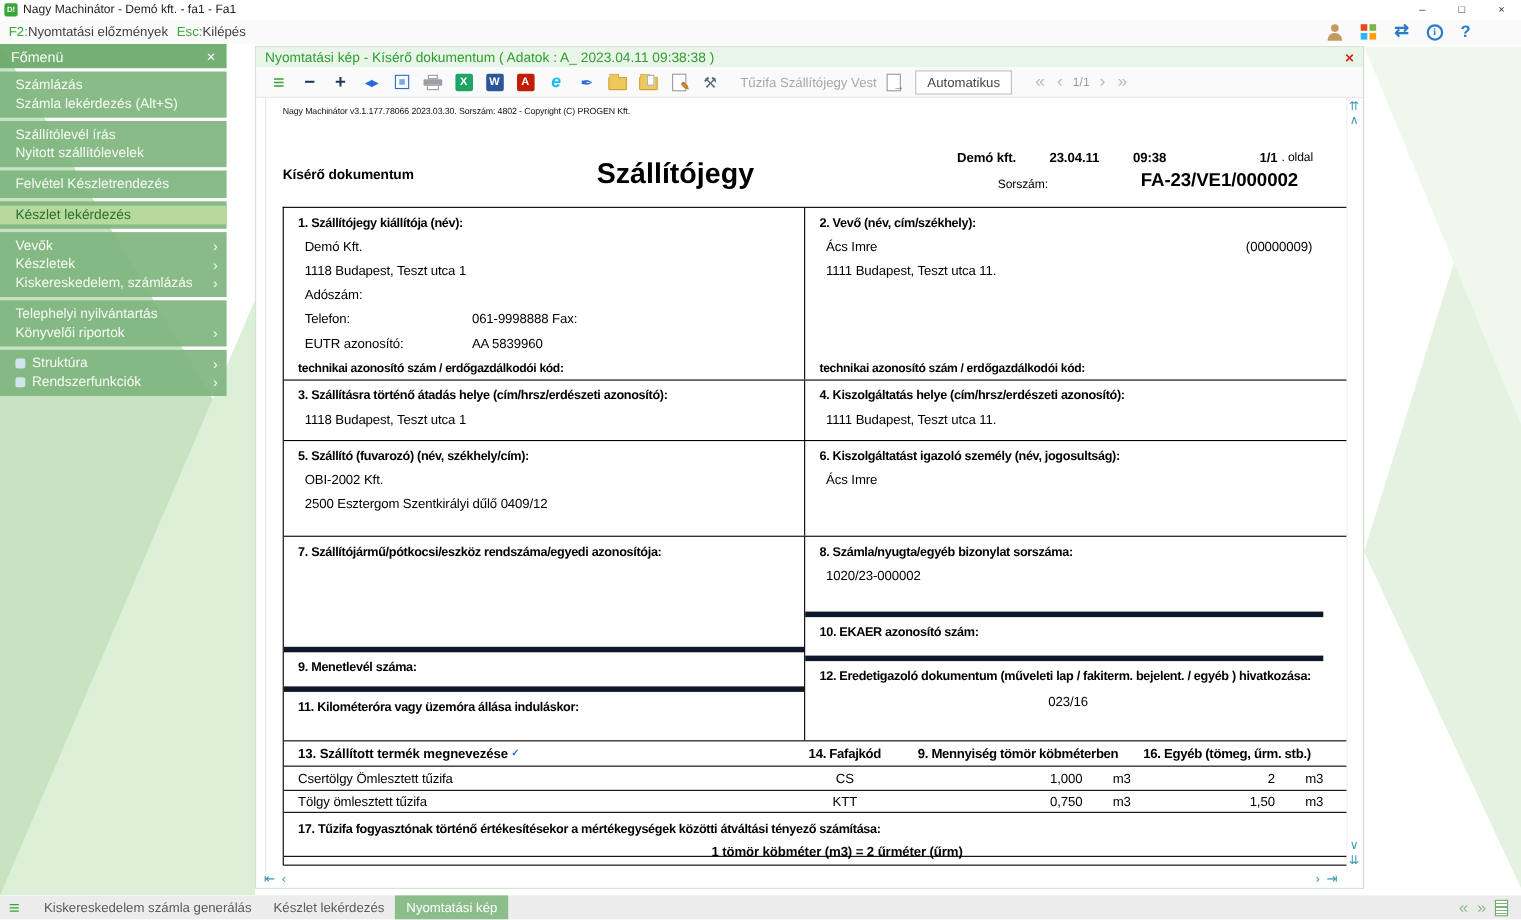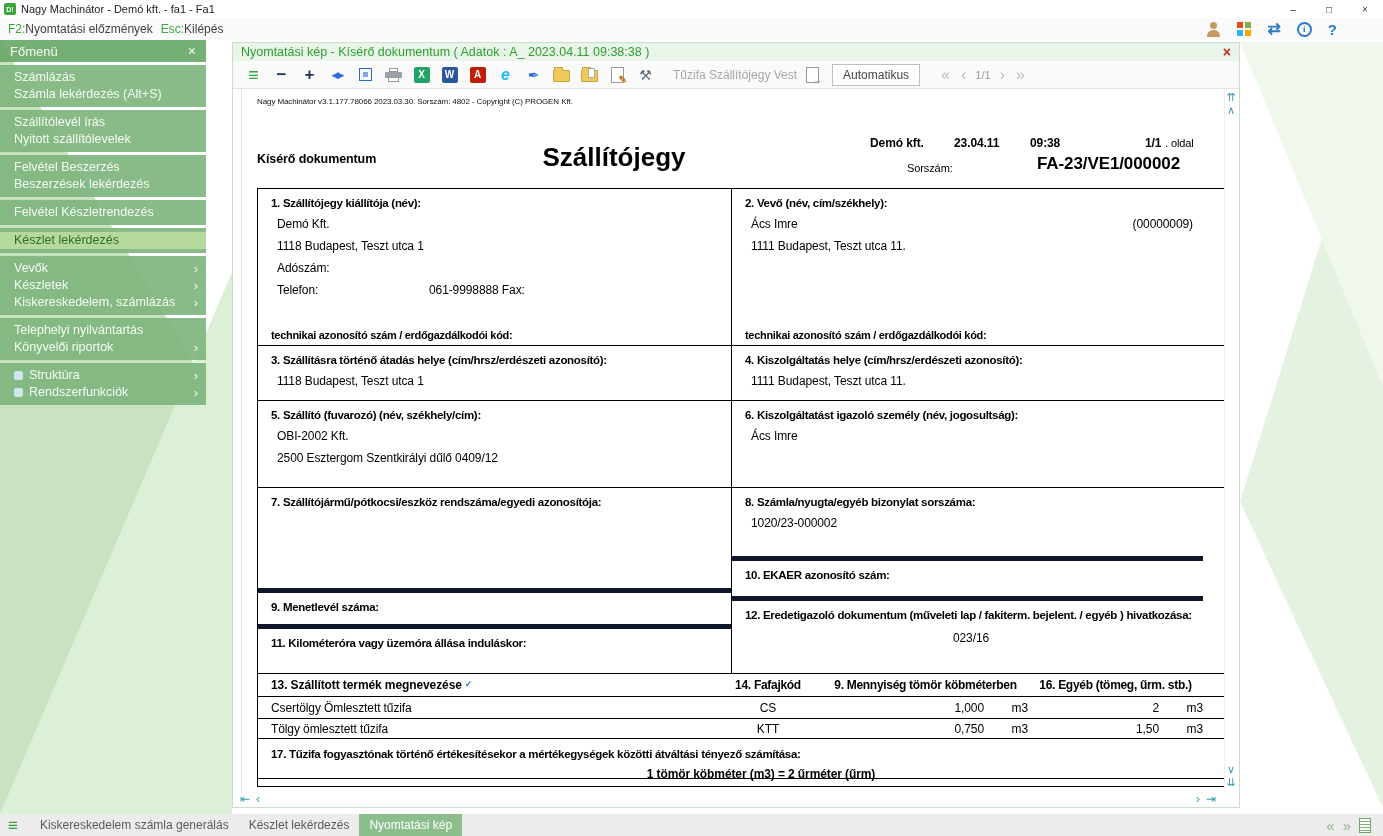--- a/index.html
+++ b/index.html
@@ -229,28 +229,20 @@
     <div class="sb-group">
       <div class="sb-item">
           <span>Szállítólevél írás</span>
         </div>
       <div class="sb-item">
           <span>Nyitott szállítólevelek</span>
         </div>
     </div>
     <div class="sb-group">
       <div class="sb-item">
-          <span>Felvétel Beszerzés</span>
-        </div>
-      <div class="sb-item">
-          <span>Beszerzések lekérdezés</span>
-        </div>
-    </div>
-    <div class="sb-group">
-      <div class="sb-item">
           <span>Felvétel Készletrendezés</span>
         </div>
     </div>
     <div class="sb-group">
       <div class="sb-item selected">
           <span>Készlet lekérdezés</span>
         </div>
     </div>
     <div class="sb-group">
       <div class="sb-item">
@@ -382,20 +374,24 @@
           <div class="dt-row r1">
             <div class="dt-cell left">
               <div class="lbl">1. Szállítójegy kiállítója (név):</div>
               <div class="val ind">Demó Kft.</div>
               <div class="val ind">1118 Budapest, Teszt utca 1</div>
               <div class="val ind">Adószám:</div>
               <div class="pair ind">
                   <span class="val pl">Telefon:</span>
                   <span class="val">061-9998888 Fax:</span>
                 </div>
+              <div class="pair ind">
+                  <span class="val pl">EUTR azonosító:</span>
+                  <span class="val">AA 5839960</span>
+                </div>
               <div class="tech">technikai azonosító szám / erdőgazdálkodói kód:</div>
             </div>
             <div class="dt-cell right">
               <div class="lbl">2. Vevő (név, cím/székhely):</div>
               <div class="val ind flexline">
                   <span>Ács Imre</span>
                   <span>(00000009)</span>
                 </div>
               <div class="val ind">1111 Budapest, Teszt utca 11.</div>
               <div class="tech">technikai azonosító szám / erdőgazdálkodói kód:</div>

